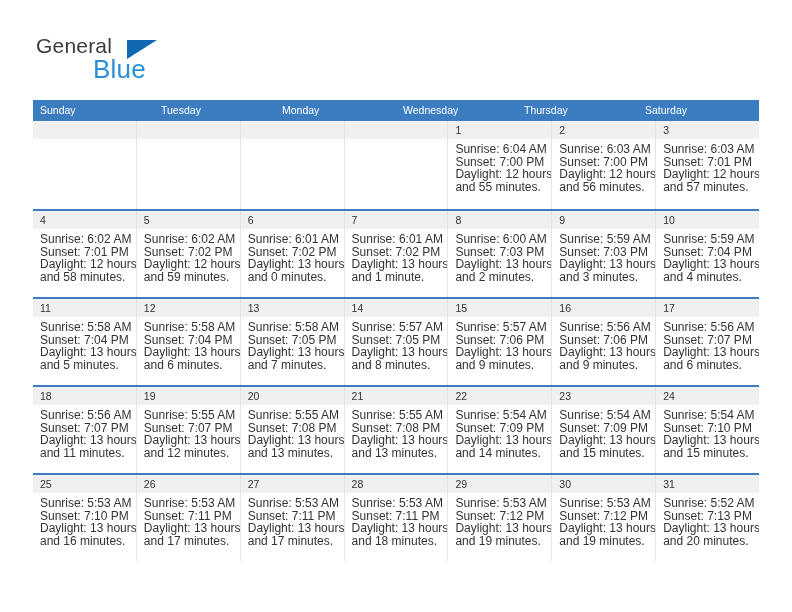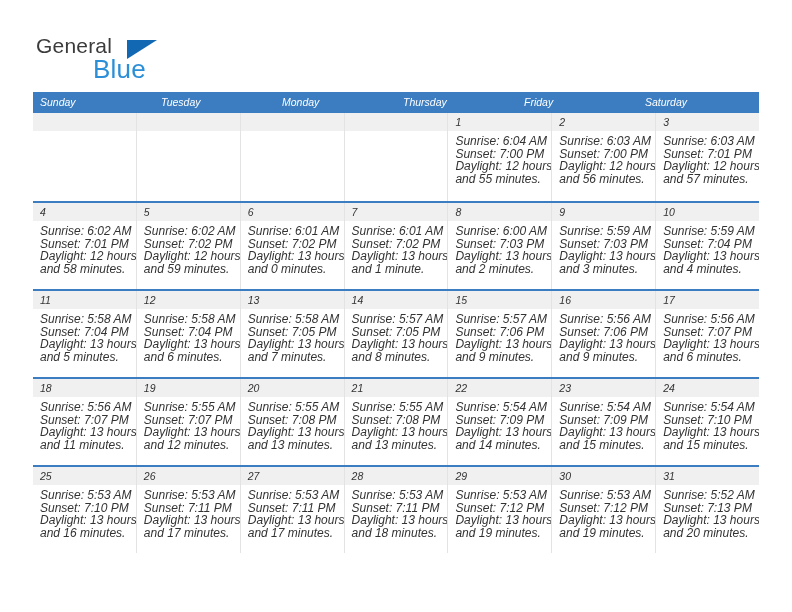--- a/index.html
+++ b/index.html
@@ -79,23 +79,22 @@
     color: #333333;
     line-height: 18px;
     margin-top: 9px;
     white-space: nowrap;
   }
 
   
   .calendar {
     position: absolute;
     left: 33px;
-    top: 92px;
+    top: 100px;
     width: 726px;
-    font-style: italic;
   }
   .week-head {
     display: flex;
     background: #3b7dc0;
     height: 21px;
   }
   .week-head .dow {
     flex: 1 1 0;
     font-size: 10.5px;
     color: #ffffff;
@@ -155,22 +154,22 @@
       <span class="logo-tri"></span>
       <span class="logo-blue">Blue</span>
     </div>
   </div>
 
   <div class="calendar">
     <div class="week-head">
       <div class="dow">Sunday</div>
       <div class="dow">Tuesday</div>
       <div class="dow">Monday</div>
+      <div class="dow">Wednesday</div>
       <div class="dow">Thursday</div>
-      <div class="dow">Friday</div>
       <div class="dow">Saturday</div>
     </div>
 
     <div class="week first">
       <div class="cell empty">
         <span class="datenum"></span>
 
       </div>
       <div class="cell empty">
         <span class="datenum"></span>

